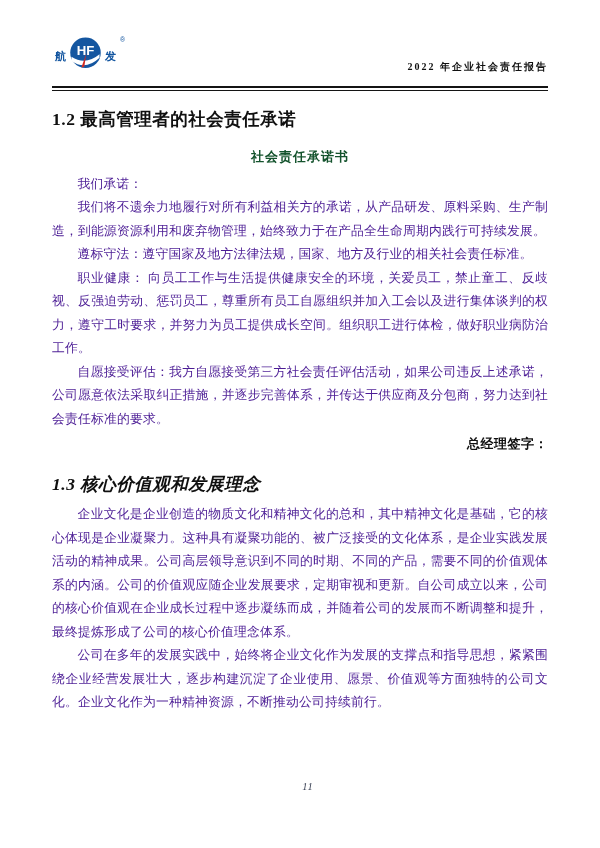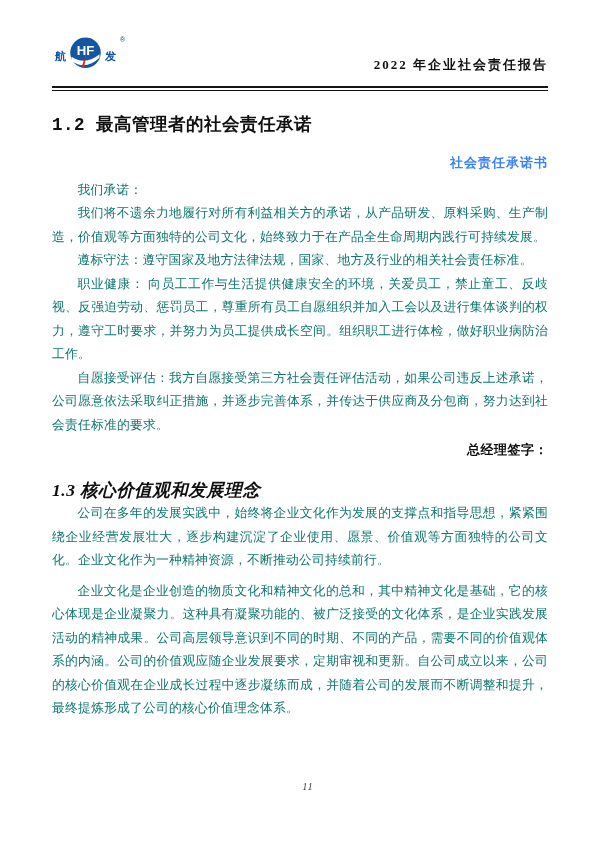--- a/index.html
+++ b/index.html
@@ -22,43 +22,43 @@
     font-family:"Liberation Sans","DejaVu Sans",sans-serif;
     margin:6px 3px 0 3px;
   }
   .logo-reg{
     color:#1456a0;font-size:7px;line-height:1;
     position:relative;top:-14px;left:1px;
     font-family:"Liberation Sans","DejaVu Sans",sans-serif;
   }
   .report-title{
     align-self:flex-end;
-    font-weight:bold;font-size:13px;letter-spacing:2px;
+    font-weight:bold;font-size:10px;letter-spacing:2px;
     margin-bottom:12px;white-space:nowrap;color:#111;
   }
   .divider{
     position:absolute;left:52px;right:52px;top:86px;
     height:1.6px;
     border-top:2px solid #141414;
     border-bottom:1.5px solid #141414;
   }
   
   .content{position:absolute;left:52px;right:52px;top:99px;}
   .sec-title{
     font-size:17.5px;font-weight:bold;color:#101010;
     margin:0;letter-spacing:0.5px;line-height:1.25;
   }
-  .sec-title.first{margin-top:16px;font-family:Liberation Mono, monospace;}
+  .sec-title.first{margin-top:10px;}
   .sec-title.second{margin-top:21px;font-style:italic;}
   .subtitle{
-    text-align:right;font-weight:bold;font-size:13px;color:#3b82f6;
+    text-align:center;font-weight:bold;font-size:13px;color:#14532d;
     margin:17px 0 7px 0;letter-spacing:1px;
   }
   p.body{
-    font-size:12.8px;line-height:23.5px;color:#0f766e;
+    font-size:12.8px;line-height:23.5px;color:#4c1d95;
     text-align:justify;text-indent:2em;margin:0;
     letter-spacing:0.2px;
   }
   p.body.gap{margin-top:7px;}
   .signature{
     text-align:right;font-weight:bold;font-size:13px;color:#101010;
     margin:4px 0 0 0;text-indent:3.2em;letter-spacing:0.5px;
   }
   .sec13-lead{margin-top:18px;}
   
@@ -91,29 +91,29 @@
 
   <div class="divider"></div>
 
   <div class="content">
 
     <h1 class="sec-title first">1.2 最高管理者的社会责任承诺</h1>
 
     <div class="subtitle">社会责任承诺书</div>
 
     <p class="body">我们承诺：</p>
-    <p class="body">我们将不遗余力地履行对所有利益相关方的承诺，从产品研发、原料采购、生产制造，价值观等方面独特的公司文化，始终致力于在产品全生命周期内践行可持续发展。</p>
+    <p class="body">我们将不遗余力地履行对所有利益相关方的承诺，从产品研发、原料采购、生产制造，到能源资源利用和废弃物管理，始终致力于在产品全生命周期内践行可持续发展。</p>
     <p class="body">遵标守法：遵守国家及地方法律法规，国家、地方及行业的相关社会责任标准。</p>
     <p class="body">职业健康： 向员工工作与生活提供健康安全的环境，关爱员工，禁止童工、反歧视、反强迫劳动、惩罚员工，尊重所有员工自愿组织并加入工会以及进行集体谈判的权力，遵守工时要求，并努力为员工提供成长空间。组织职工进行体检，做好职业病防治工作。</p>
     <p class="body">自愿接受评估：我方自愿接受第三方社会责任评估活动，如果公司违反上述承诺，公司愿意依法采取纠正措施，并逐步完善体系，并传达于供应商及分包商，努力达到社会责任标准的要求。</p>
 
     <p class="signature">总经理签字：</p>
 
     <h1 class="sec-title second">1.3 核心价值观和发展理念</h1>
 
+    <p class="body gap">企业文化是企业创造的物质文化和精神文化的总和，其中精神文化是基础，它的核心体现是企业凝聚力。这种具有凝聚功能的、被广泛接受的文化体系，是企业实践发展活动的精神成果。公司高层领导意识到不同的时期、不同的产品，需要不同的价值观体系的内涵。公司的价值观应随企业发展要求，定期审视和更新。自公司成立以来，公司的核心价值观在企业成长过程中逐步凝练而成，并随着公司的发展而不断调整和提升，最终提炼形成了公司的核心价值理念体系。</p>
     <p class="body sec13-lead">公司在多年的发展实践中，始终将企业文化作为发展的支撑点和指导思想，紧紧围绕企业经营发展壮大，逐步构建沉淀了企业使用、愿景、价值观等方面独特的公司文化。企业文化作为一种精神资源，不断推动公司持续前行。</p>
-    <p class="body gap">企业文化是企业创造的物质文化和精神文化的总和，其中精神文化是基础，它的核心体现是企业凝聚力。这种具有凝聚功能的、被广泛接受的文化体系，是企业实践发展活动的精神成果。公司高层领导意识到不同的时期、不同的产品，需要不同的价值观体系的内涵。公司的价值观应随企业发展要求，定期审视和更新。自公司成立以来，公司的核心价值观在企业成长过程中逐步凝练而成，并随着公司的发展而不断调整和提升，最终提炼形成了公司的核心价值理念体系。</p>
 
   </div>
 
   <div class="page-number">11</div>
 
 </div>
 
 </body></html>

